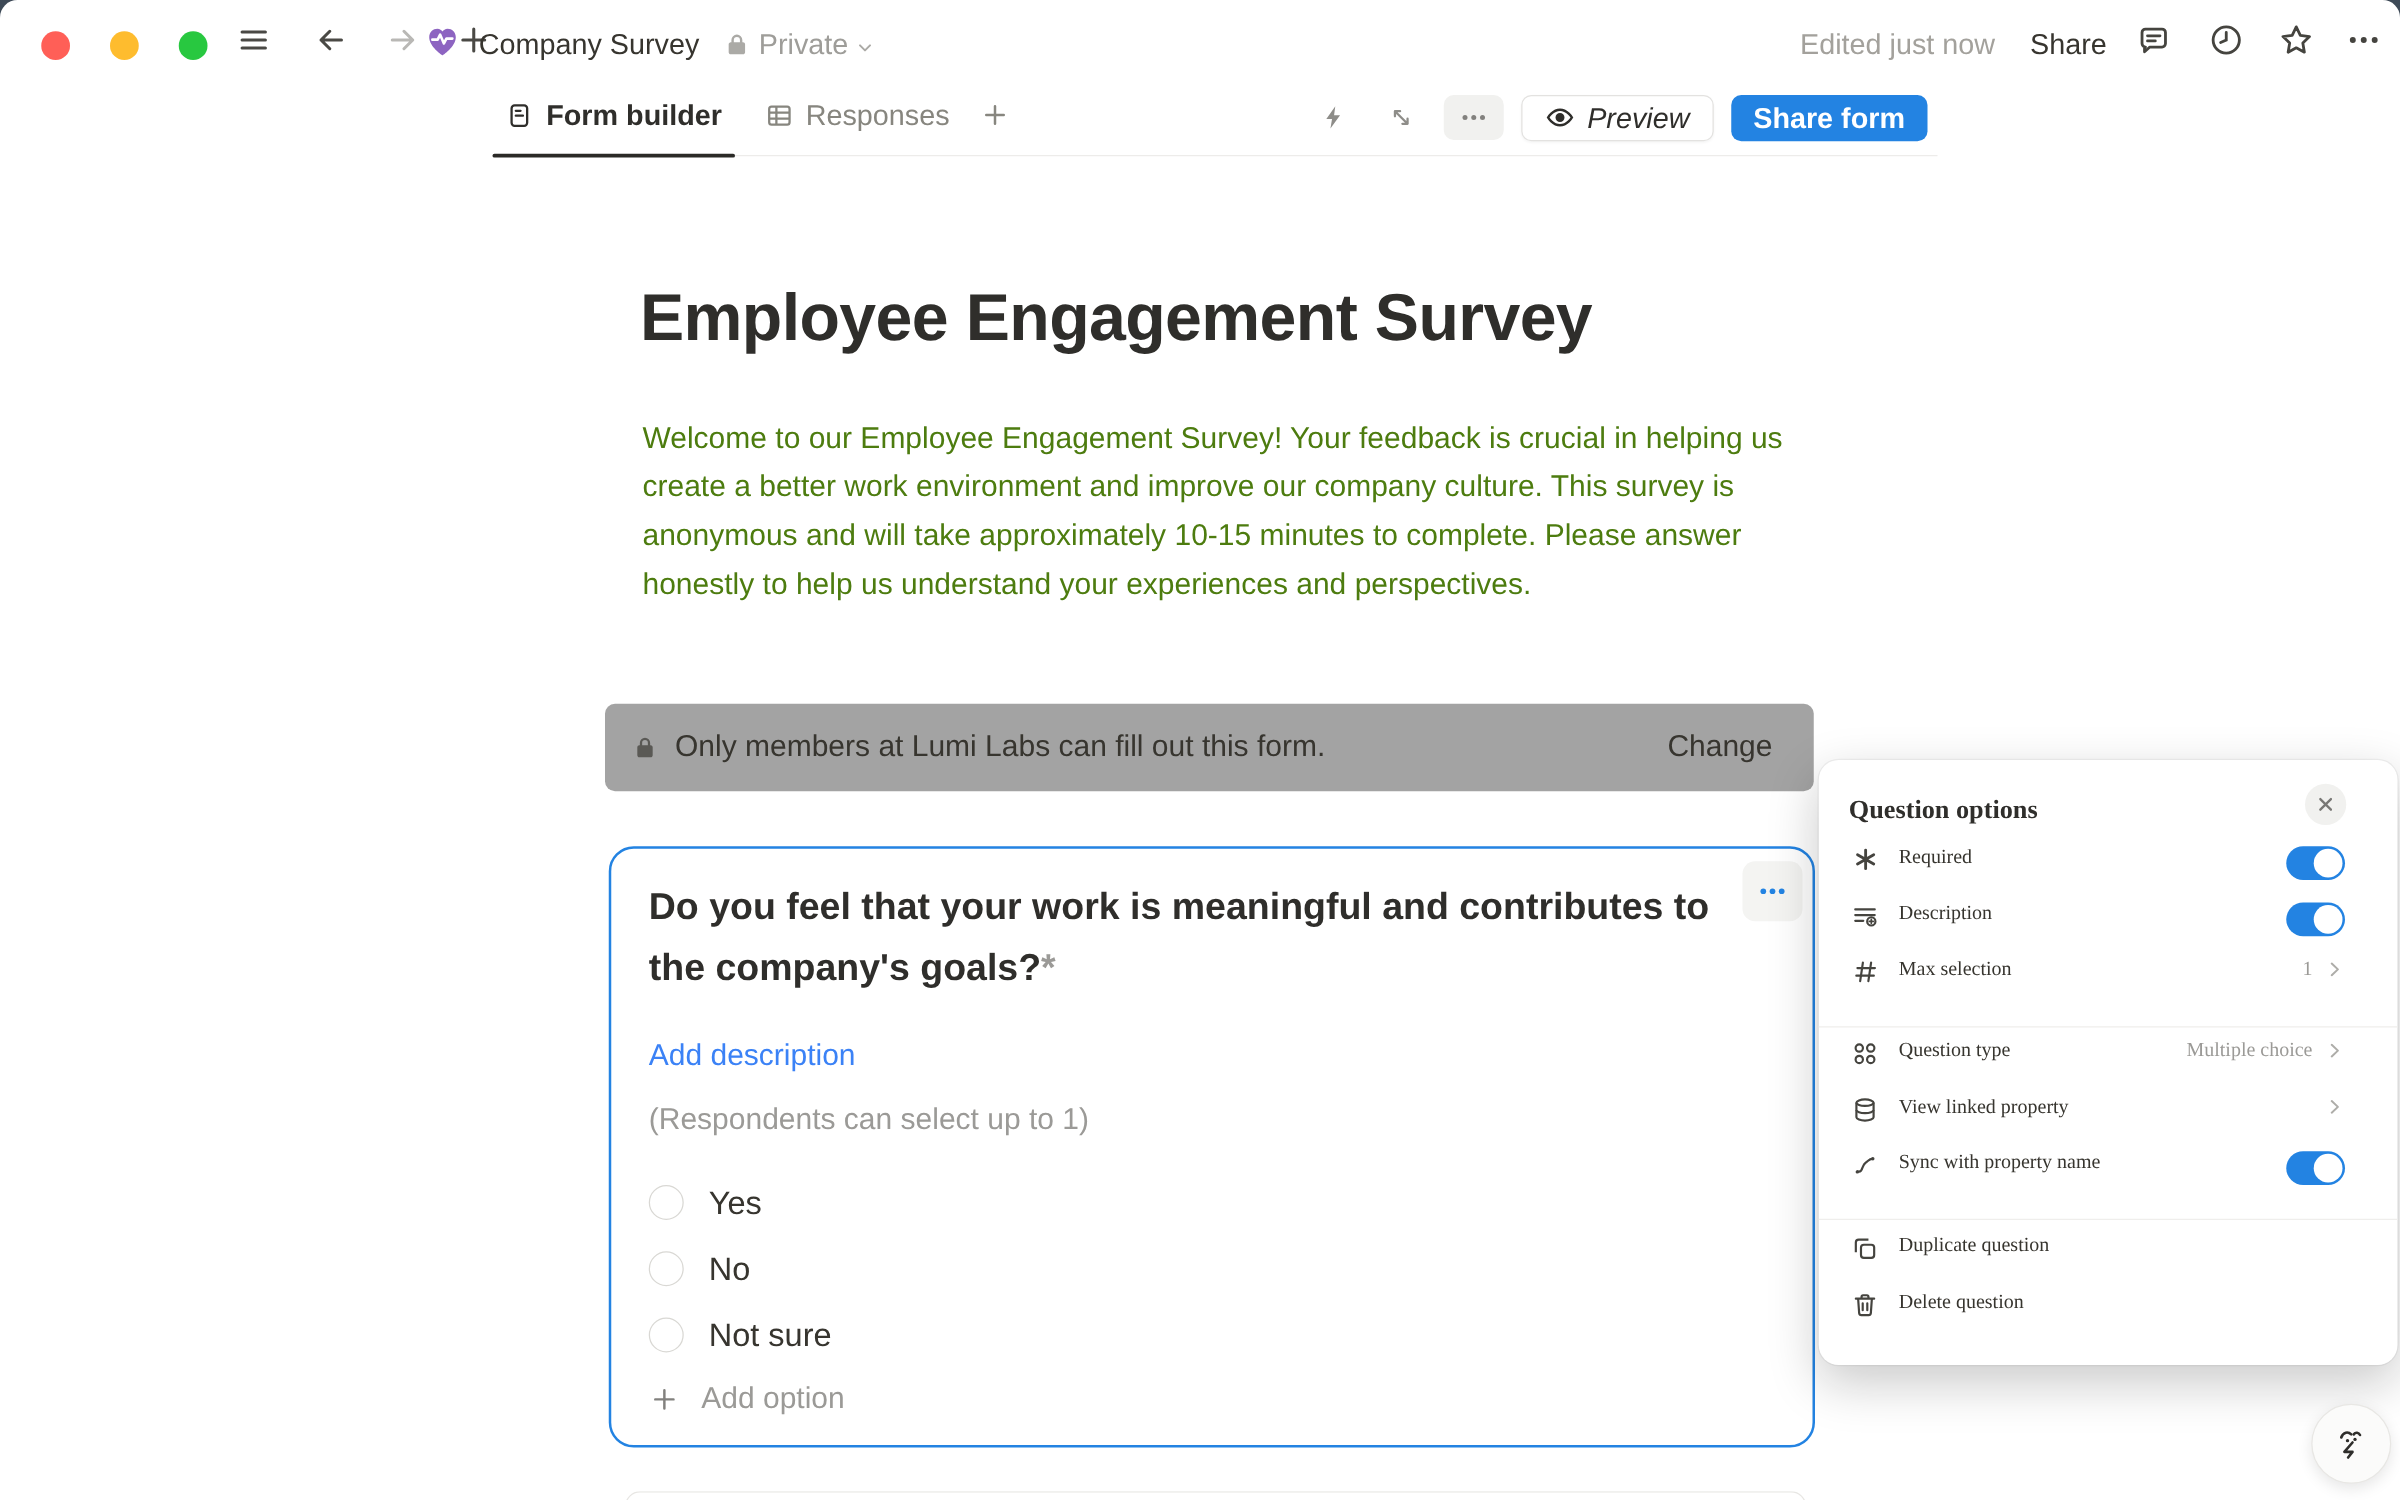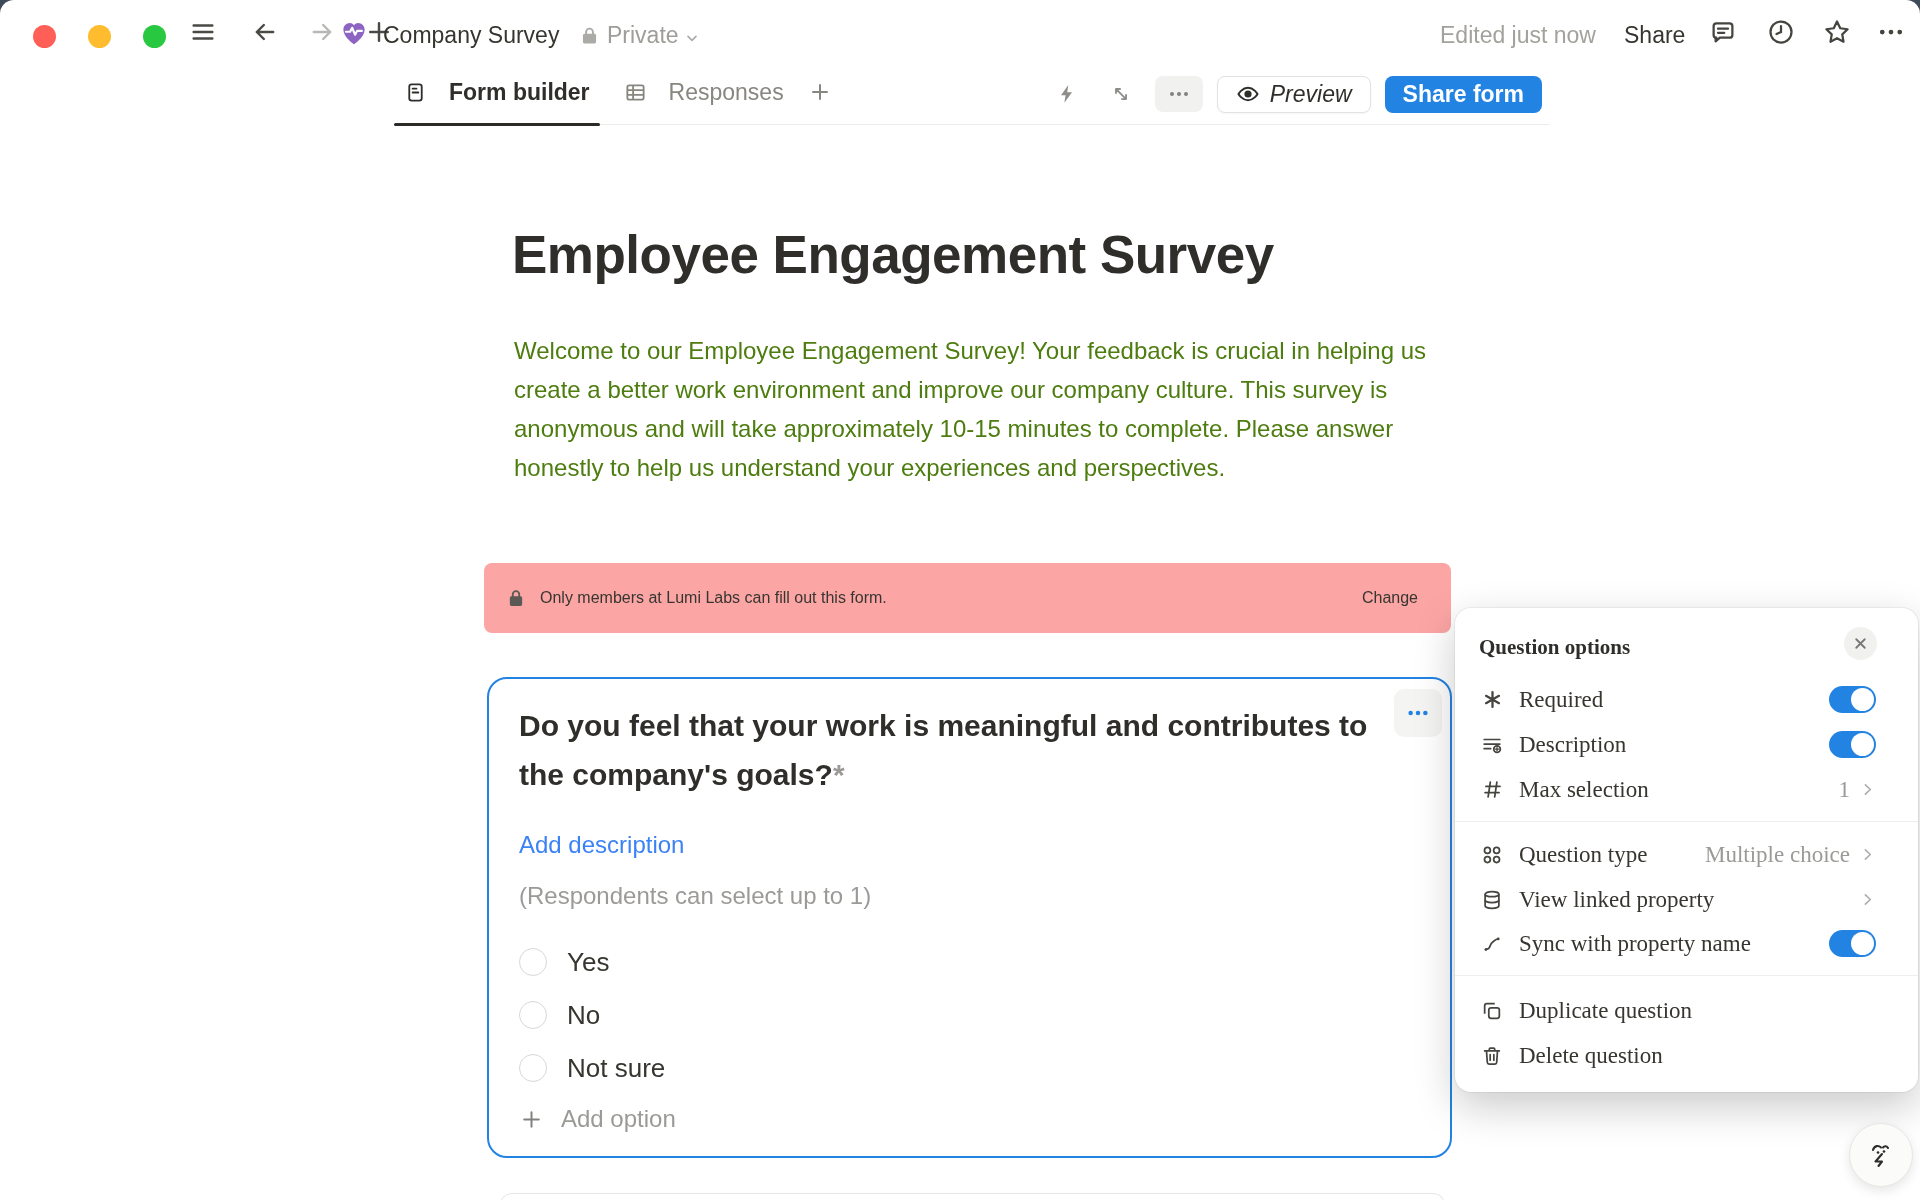--- a/index.html
+++ b/index.html
@@ -28,44 +28,44 @@
   .tb-text { position:absolute; top:22px; font-size:23px; line-height:26px; white-space:nowrap; }
   .muted  { color:#A3A19C; }
   .lightgray { color:#9E9D99; }
 
   
   .tabbar {
     position:absolute; left:394px; right:370px; top:60px; height:65px;
     border-bottom:1px solid #EDECEA;
     display:flex; align-items:center;
   }
-  .tab { display:flex; align-items:center; gap:22px; height:100%; padding:0 10px; font-size:23px; position:relative; }
+  .tab { display:flex; align-items:center; gap:10px; height:100%; padding:0 10px; font-size:23px; position:relative; }
   .tab.active { font-weight:700; color:#2F2E2B; }
   .tab.active::after { content:''; position:absolute; left:0; right:0; bottom:-2px; height:3px; background:#2B2A27; border-radius:2px; }
   .tab.inactive { color:#87867F; }
   .tab-add { color:#87867F; margin-left:14px; }
   .tabbar-actions { position:absolute; right:8px; top:2px; height:100%; display:flex; align-items:center; gap:14px; }
   .icon-btn { display:flex; align-items:center; justify-content:center; width:40px; height:38px; border-radius:8px; color:#8E8D89; }
   .icon-btn.boxed { background:#F1F1EF; width:48px; height:36px; color:#82817E; }
   .btn {
     display:flex; align-items:center; gap:10px; height:37px; padding:0 18px;
     border-radius:8px; font-size:23px; white-space:nowrap;
   }
   .btn-outline { background:#fff; border:1px solid #E3E2E0; color:#2F2E2B; box-shadow:0 1px 2px rgba(0,0,0,.04);font-style:italic; }
   .btn-primary { background:#2383E2; color:#fff; font-weight:700; }
 
   
   .form-title { left:512px; top:224px; width:930px; font-size:53px; font-weight:700; color:#2F2E2B; letter-spacing:-0.5px; }
   .form-desc  { left:514px; top:331px; width:928px; font-size:24px; line-height:39px; color:#4d7c0f; }
 
   .banner {
     left:484px; top:563px; width:967px; height:70px;
-    background:#fca5a5; border-radius:8px;
+    background:#a3a3a3; border-radius:8px;
     display:flex; align-items:center; padding:0 33px 0 21px; gap:13px;
-    font-size:16px;
+    font-size:24px;
   }
   .banner .spacer { flex:1; }
 
   .card {
     left:487px; top:677px; width:965px; height:481px;
     background:#fff; border:2.5px solid #2383E2; border-radius:20px;
   }
   .q-title { left:30px; top:22px; width:850px; font-size:30px; font-weight:700; color:#2F2E2B; line-height:49px; }
   .q-star { color:#9B9A97; font-weight:700; }
   .q-menu {
@@ -93,21 +93,21 @@
     font-family:Liberation Serif, serif;
   }
   .popup-title { left:24px; top:27px; font-size:21px; font-weight:700; color:#2F2E2B; }
   .popup-close {
     right:41px; top:19px; width:33px; height:33px; border-radius:50%;
     background:#F1F1EF; color:#787774;
     display:flex; align-items:center; justify-content:center;
   }
   .prow {
     left:0; width:100%; height:45px; padding:0 42px 0 24px;
-    display:flex; align-items:center; gap:0; font-size:23px; color:#37352F;
+    display:flex; align-items:flex-start; gap:0; font-size:16px; color:#37352F;
   }
   .prow .picon { width:26px; display:flex; align-items:center; justify-content:center; color:#45443F; flex:none; }
   .prow .plabel { margin-left:14px; flex:1; white-space:nowrap; }
   .prow .pvalue { color:#9B9A97; margin-right:9px; white-space:nowrap; }
   .chev { color:#AEADA9; display:flex; }
   .toggle { width:47px; height:27px; border-radius:14px; background:#2383E2; position:relative; flex:none; }
   .toggle::after { content:''; position:absolute; right:2px; top:2px; width:23px; height:23px; border-radius:50%; background:#fff; }
   .pdivider { left:0; width:100%; height:1px; background:#EFEEEC; }
 
   .ai-btn {

